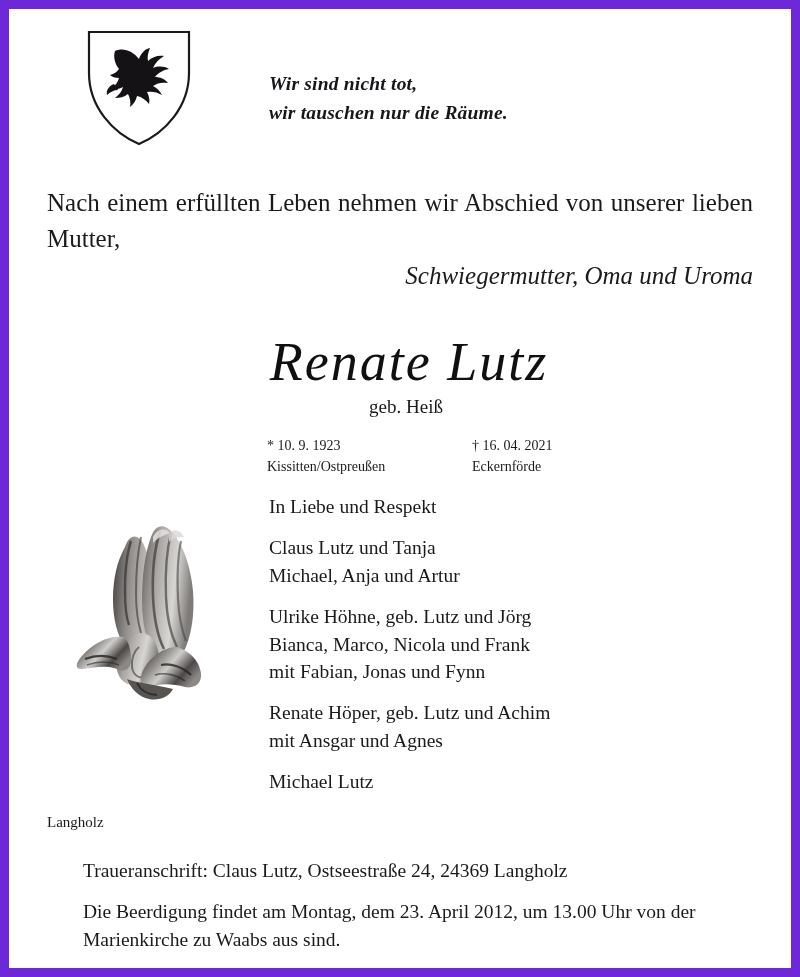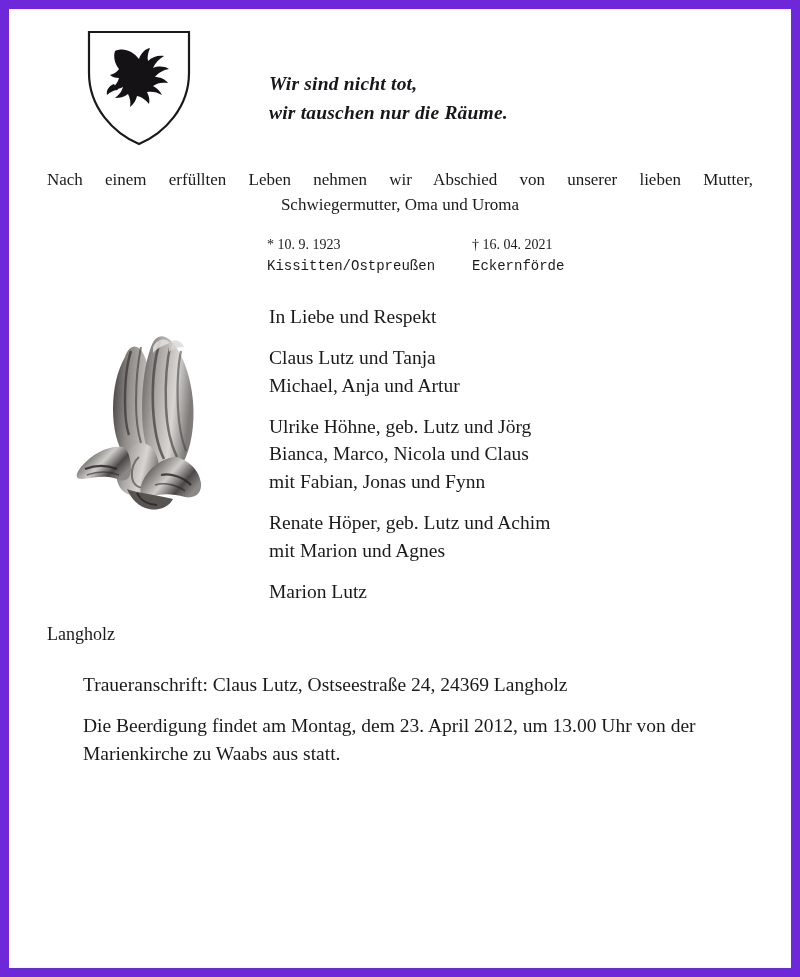--- a/index.html
+++ b/index.html
@@ -55,28 +55,28 @@
     font-weight: bold;
     font-size: 19.5px;
     line-height: 1.5;
     letter-spacing: 0.2px;
     color: #17161a;
   }
   .epigraph div { white-space: nowrap; }
 
   
   .intro {
-    margin-top: 7px;
-    font-size: 17px;
+    margin-top: 24px;
+    font-size: 25px;
     line-height: 1.45;
     text-align: justify;
     color: #1a1a1a;
   }
   .intro .l1 { text-align: justify; text-align-last: justify; }
-  .intro .l2 { text-align: center; }
+  .intro .l2 { text-align: right; font-style: italic; }
 
   
   .name-block {
     margin-top: 40px;
     text-align: center;
   }
   .full-name {
     font-style: italic;
     font-size: 54px;
     line-height: 1.05;
@@ -94,26 +94,26 @@
   
   .dates {
     margin-top: 18px;
     display: flex;
     justify-content: flex-start;
     padding-left: 220px;
     font-size: 14px;
     line-height: 1.45;
   }
   .date-col { width: 205px; }
-  .date-col .place { white-space: nowrap; font-family: Liberation Mono, monospace; }
+  .date-col .place { white-space: nowrap; }
 
   
   .mourn-area {
     position: relative;
-    margin-top: 27px;
+    margin-top: 16px;
     min-height: 300px;
   }
 
   .hands {
     position: absolute;
     left: 18px;
     top: 14px;
     width: 160px;
     height: 195px;
   }
@@ -124,21 +124,21 @@
     font-size: 19.5px;
     line-height: 1.43;
   }
   .mourn-group { margin-bottom: 13px; }
   .mourn-group:last-child { margin-bottom: 0; }
   .mourn-group div { white-space: nowrap; }
 
   
   .place-line {
     margin-top: 18px;
-    font-size: 18px;
+    font-size: 15px;
   }
   .footer {
     margin-top: 26px;
     font-size: 19.5px;
     line-height: 1.45;
     margin-left: 36px;
   }
   .footer p { margin: 0 0 13px 0; }
   .footer p:last-child { margin-bottom: 0; }
   .footer .wrap2 { text-align: justify; }
@@ -173,20 +173,24 @@
         <div>Wir sind nicht tot,</div>
         <div>wir tauschen nur die Räume.</div>
       </div>
     </div>
 
     <div class="intro">
       <div class="l1">Nach einem erfüllten Leben nehmen wir Abschied von unserer lieben Mutter,</div>
       <div class="l2">Schwiegermutter, Oma und Uroma</div>
     </div>
 
+    <div class="name-block">
+      <div class="full-name">Renate Lutz</div>
+      <div class="maiden-name">geb. Heiß</div>
+    </div>
 
     <div class="dates">
       <div class="date-col">
         <div>* 10. 9. 1923</div>
         <div class="place">Kissitten/Ostpreußen</div>
       </div>
       <div class="date-col">
         <div>† 16. 04. 2021</div>
         <div class="place">Eckernförde</div>
       </div>
@@ -262,40 +266,40 @@
         </div>
 
         <div class="mourn-group">
           <div>Claus Lutz und Tanja</div>
           <div>Michael, Anja und Artur</div>
         </div>
 
 
         <div class="mourn-group">
           <div>Ulrike Höhne, geb. Lutz und Jörg</div>
-          <div>Bianca, Marco, Nicola und Claus</div>
+          <div>Bianca, Marco, Nicola und Frank</div>
           <div>mit Fabian, Jonas und Fynn</div>
         </div>
 
         <div class="mourn-group">
           <div>Renate Höper, geb. Lutz und Achim</div>
-          <div>mit Marion und Agnes</div>
-        </div>
-
-        <div class="mourn-group">
-          <div>Marion Lutz</div>
+          <div>mit Ansgar und Agnes</div>
+        </div>
+
+        <div class="mourn-group">
+          <div>Michael Lutz</div>
         </div>
       </div>
     </div>
 
     <div class="place-line">Langholz</div>
 
     <div class="footer">
       <p>Traueranschrift: Claus Lutz, Ostseestraße 24, 24369 Langholz</p>
       <p>
         <span class="wrap2">Die Beerdigung findet am Montag, dem 23. April 2012, um 13.00 Uhr von der</span>
-        <span>Marienkirche zu Waabs aus statt.</span>
+        <span>Marienkirche zu Waabs aus sind.</span>
       </p>
 
     </div>
 
   </div>
 </div>
 
 </body></html>

